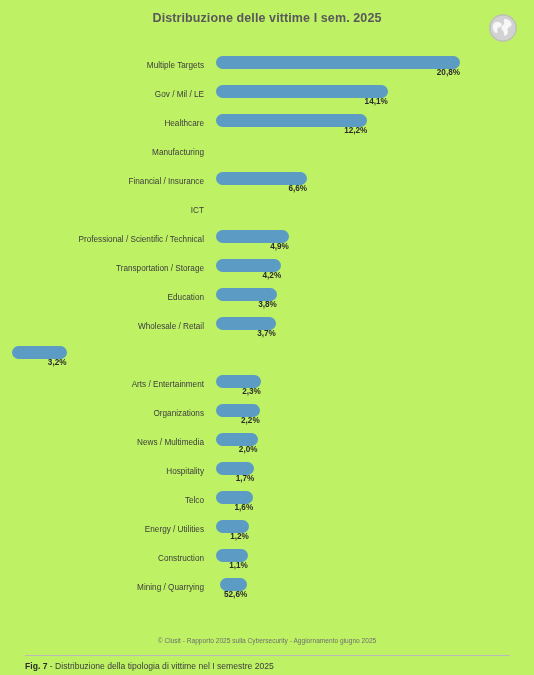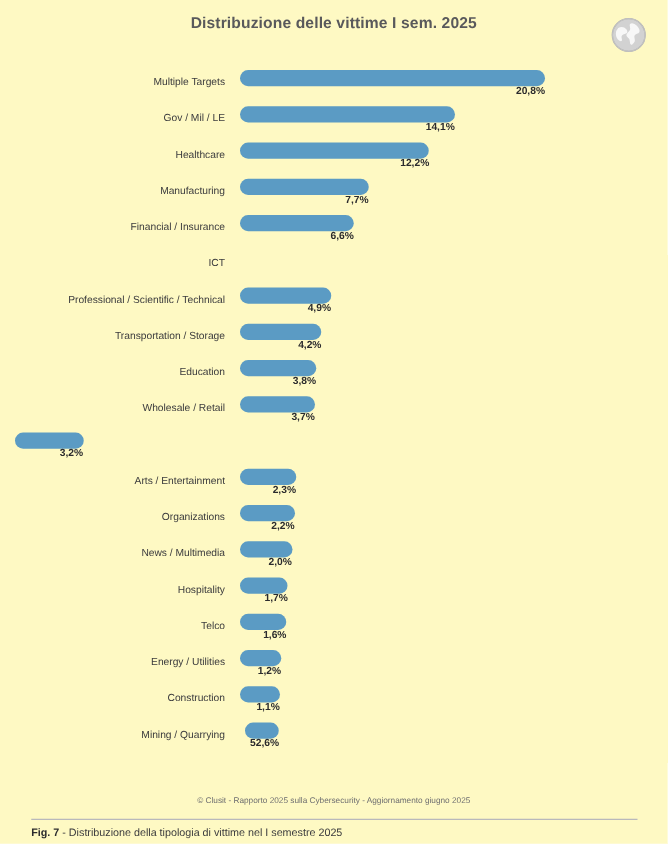--- a/index.html
+++ b/index.html
@@ -12,21 +12,21 @@
     height: 675px;
     position: relative;
     font-family: "Liberation Sans", sans-serif;
     overflow: hidden;
   }
 
   .page {
     position: relative;
     width: 534px;
     height: 675px;
-    background: #fef9c3;
+    background: #bef264;
   }
 
   
   .chart-title {
     position: absolute;
     left: 0;
     top: 11px;
     width: 534px;
     text-align: center;
     font-size: 12.5px;
@@ -60,20 +60,21 @@
   }
 
   .cat-label {
     width: 180px;
     text-align: right;
     padding-right: 0px;
     font-size: 8.2px;
     color: #3b3b3d;
     white-space: nowrap;
     line-height: 1;
+    margin-left: 24px;
   }
 
   .bar-wrap {
     display: flex;
     align-items: flex-end;
     margin-left: 12px;
     flex-direction: column;
   }
 
   .bar {
@@ -160,24 +161,20 @@
       </div>
       <div class="bar-row">
         <div class="cat-label">Healthcare</div>
         <div class="bar-wrap">
           <div class="bar" style="width: 151.4px; background: rgb(91, 155, 196);"></div>
           <div class="val-label">12,2%</div>
         </div>
       </div>
       <div class="bar-row">
         <div class="cat-label">Manufacturing</div>
-        <div class="bar-wrap">
-          <div class="bar" style="width: 102.9px; background: rgb(91, 155, 196);"></div>
-          <div class="val-label">7,7%</div>
-        </div>
       </div>
       <div class="bar-row">
         <div class="cat-label">Financial / Insurance</div>
         <div class="bar-wrap">
           <div class="bar" style="width: 91.1px; background: rgb(91, 155, 196);"></div>
           <div class="val-label">6,6%</div>
         </div>
       </div>
       <div class="bar-row">
         <div class="cat-label">ICT</div>

